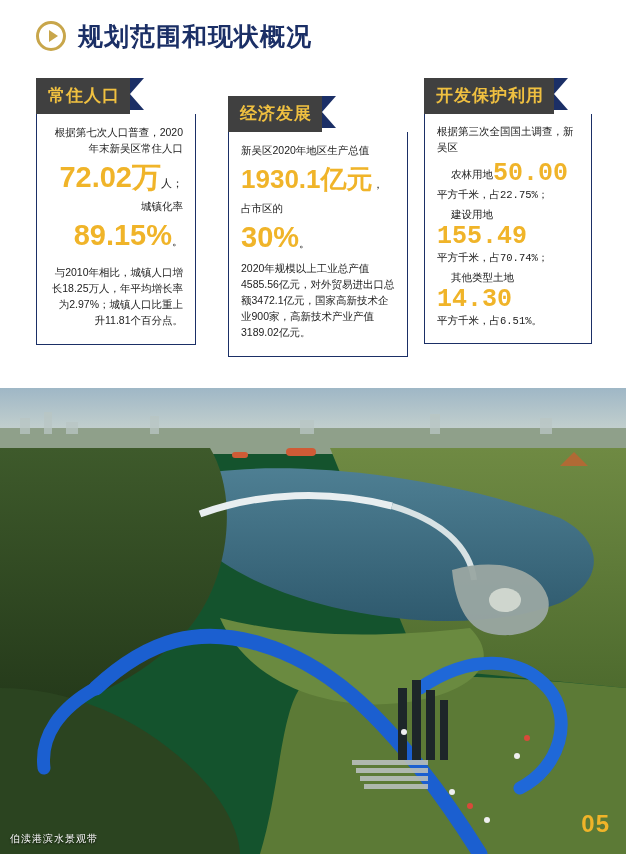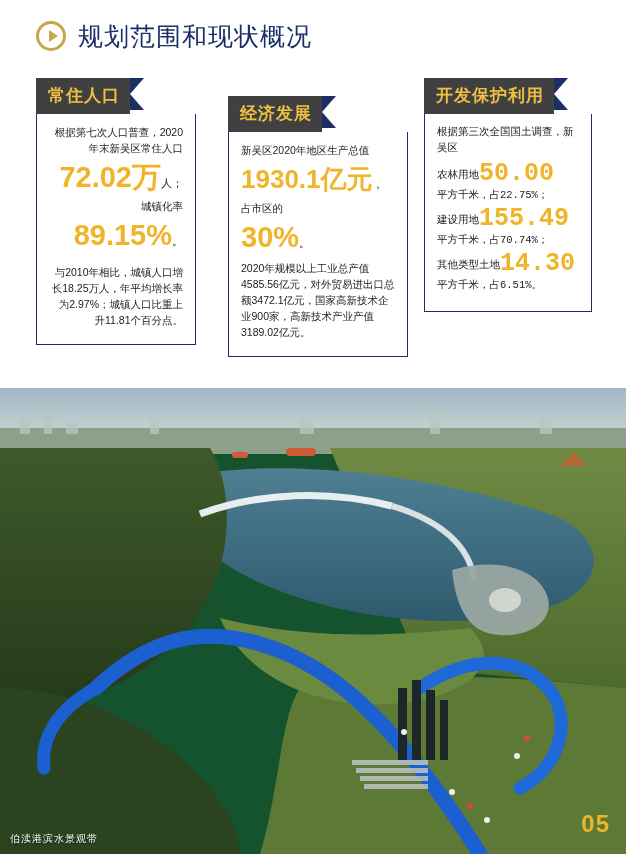--- a/index.html
+++ b/index.html
@@ -39,21 +39,21 @@
     left: 10px;
     top: 6px;
     width: 0;
     height: 0;
     border-left: 9px solid #c8a64b;
     border-top: 6px solid transparent;
     border-bottom: 6px solid transparent;
   }
   .page-title {
     font-size: 25px;
-    font-weight: normal;
+    font-weight: bold;
     color: #1b2f66;
     letter-spacing: 1px;
     line-height: 30px;
   }
 
   
   .cards {
     position: relative;
     margin-top: 22px;
     height: 280px;
@@ -146,20 +146,21 @@
     min-height: 198px;
     font-family: Liberation Mono, monospace;
   }
 
   .landuse-row {
     margin-bottom: 2px;
   }
   .landuse-label {
     font-size: 10.5px;
     color: #222;
+    margin-left: 14px;
   }
   .landuse-val {
     color: #f0b429;
     font-weight: bold;
     font-size: 25px;
     line-height: 28px;
     vertical-align: -2px;
   }
   .landuse-tail {
     font-size: 10.5px;

